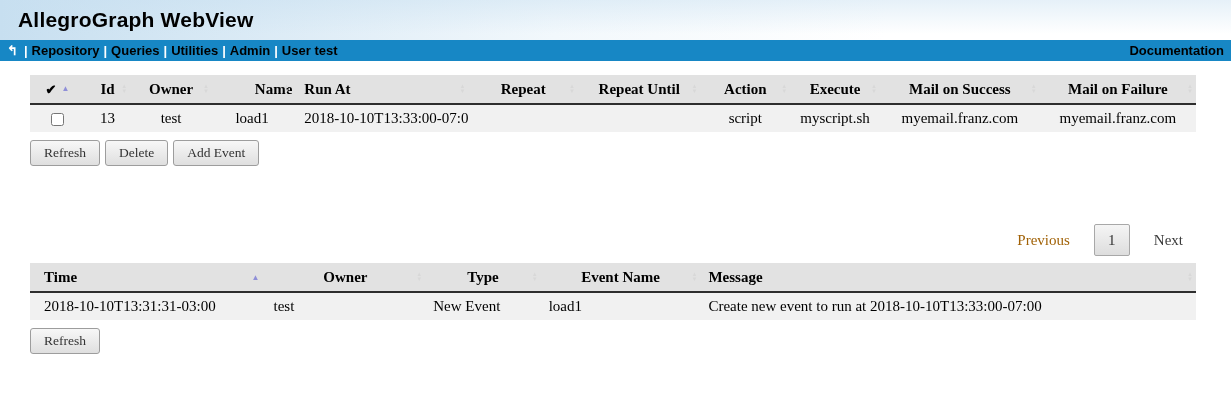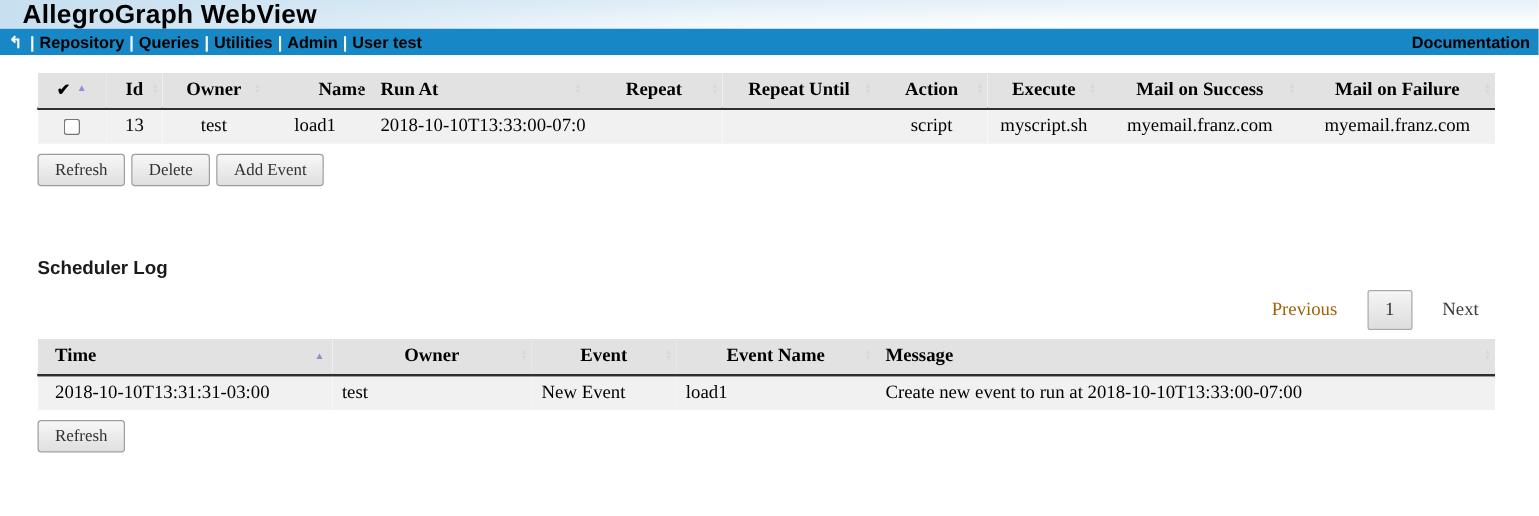--- a/index.html
+++ b/index.html
@@ -10,21 +10,21 @@
     --sort-arrow:#8f8fd8;
   }
   *{box-sizing:border-box;}
   html,body{margin:0;padding:0;}
   body{
     width:1231px;height:413px;overflow:hidden;background:#fff;
     font-family:"Liberation Sans",sans-serif;
   }
   
   .masthead{
-    height:23px;display:flex;align-items:center;padding-left:18px;
+    height:40px;display:flex;align-items:center;padding-left:18px;
     background:
       linear-gradient(to bottom, rgba(199,223,240,.45), rgba(255,255,255,0) 85%),
       linear-gradient(to right, var(--masthead-start), #f2f8fc 45%, #ffffff 72%);
   }
   .masthead h1{margin:0;font-size:21px;font-weight:bold;color:#000;letter-spacing:.2px;}
   
   .topnav{
     height:21px;background:var(--nav-bar);color:#fff;
     display:flex;align-items:center;justify-content:space-between;
     padding:0 5px;font-size:13px;font-weight:bold;
@@ -173,42 +173,41 @@
             <td style="text-align: center;">myscript.sh</td>
             <td style="text-align: center;">myemail.franz.com</td>
             <td style="text-align: center;">myemail.franz.com</td>
           </tr>
         </tbody>
     </table>
     <div class="btn-row" id="events-buttons"><button class="btn">Refresh</button><button class="btn">Delete</button><button class="btn">Add Event</button></div>
   </section>
 
   <section class="log-section">
-    <h2>Scheduler Log</h2>
     <div class="pagination">
       <span class="page-prev">Previous</span>
       <span class="page-current">1</span>
       <span class="page-next">Next</span>
     </div>
     <table id="log-table">
       <colgroup>
           <col style="width: 20.2%;">
           <col style="width: 13.7%;">
           <col style="width: 9.9%;">
           <col style="width: 13.7%;">
           <col style="width: 42.5%;">
         </colgroup>
         <thead>
           <tr>
             <th style="text-align: left; padding-left: 14px;"><span>Time</span><span class="tri-asc tri-right">▲</span></th>
             <th style="text-align: center;"><span>Owner</span><span class="sort-hint">
                 <span>▲</span>
                 <span>▼</span>
               </span></th>
-            <th style="text-align: center;"><span>Event</span><span class="sort-hint">
+            <th style="text-align: center;"><span>Type</span><span class="sort-hint">
                 <span>▲</span>
                 <span>▼</span>
               </span></th>
             <th style="text-align: center;"><span>Event Name</span><span class="sort-hint">
                 <span>▲</span>
                 <span>▼</span>
               </span></th>
             <th style="text-align: left; padding-left: 8px;"><span>Message</span><span class="sort-hint">
                 <span>▲</span>
                 <span>▼</span>

